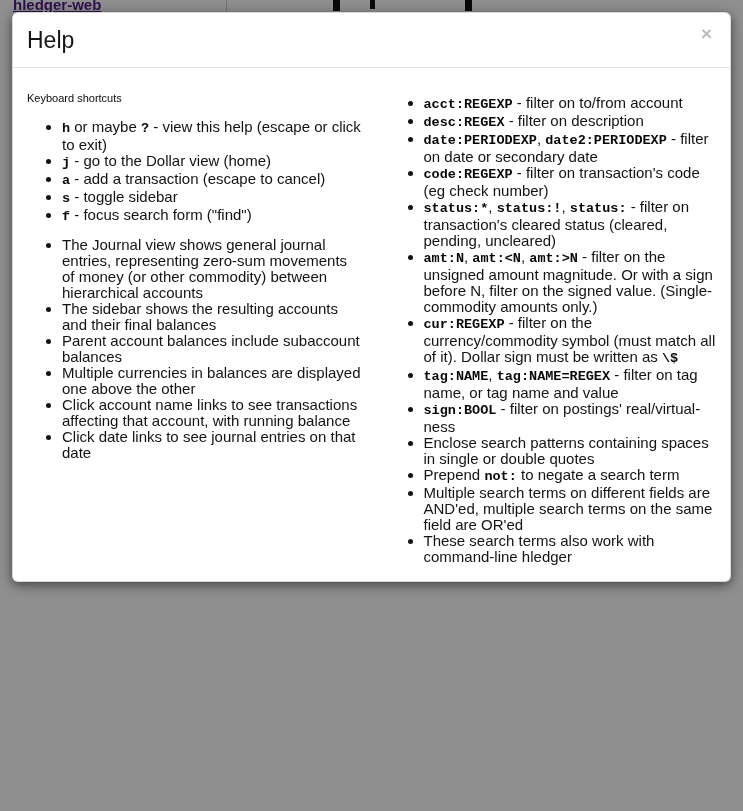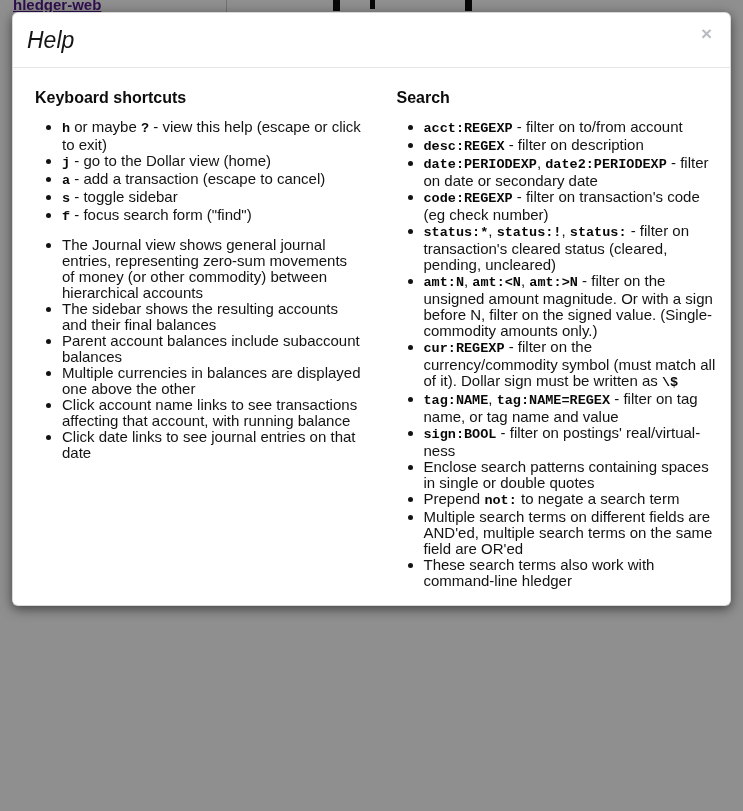--- a/index.html
+++ b/index.html
@@ -38,40 +38,40 @@
     border-radius: 6px;
     box-shadow: 0 3px 12px rgba(0,0,0,0.55);
   }
   .modal-header {
     position: relative;
     padding: 14px 16px 13px 14px;
     border-bottom: 1px solid #e5e5e5;
   }
   .modal-title {
     margin: 0; font-size: 23px; font-weight: 400;
-    line-height: 27px; color: #161616; font-style: italic;
+    line-height: 27px; color: #161616;
   }
   .close-btn {
     position: absolute; top: 9px; right: 14px;
     font-size: 19px; font-weight: bold; line-height: 19px;
     color: #b9bdc1; cursor: pointer;
     padding: 2px 4px;
   }
 
   .modal-body {
     display: flex;
     padding: 15px 10px 6px 10px;
   }
   .col { width: 50%; }
   .col-left  { padding-right: 10px; }
   .col-right { padding-left: 13px; }
 
   .col h3 {
-    margin: 6px 0 0 12px;
-    font-size: 16px; font-weight: bold;
+    margin: 6px 0 0 4px;
+    font-size: 11px; font-weight: normal;
     line-height: 18px; color: #0c0c0c;
   }
   .col ul {
     margin: 12px 0 10px 0;
     padding-left: 39px;
     font-size: 15px;
     line-height: 16px;
     color: #131313;
   }
   .col ul li { padding: 0; margin: 0; }
@@ -114,21 +114,20 @@
         <ul>
           <li><span>The Journal view shows general journal entries, representing zero-sum movements of money (or other commodity) between hierarchical accounts</span></li>
           <li><span>The sidebar shows the resulting accounts and their final balances</span></li>
           <li><span>Parent account balances include subaccount balances</span></li>
           <li><span>Multiple currencies in balances are displayed one above the other</span></li>
           <li><span>Click account name links to see transactions affecting that account, with running balance</span></li>
           <li><span>Click date links to see journal entries on that date</span></li>
         </ul>
       </div>
     <div class="col col-right" id="col-right">
-        <h3>Search</h3>
         <ul>
           <li><code>acct:REGEXP</code><span> - filter on to/from account</span></li>
           <li><code>desc:REGEX</code><span> - filter on description</span></li>
           <li><code>date:PERIODEXP</code><span>, </span><code>date2:PERIODEXP</code><span> - filter on date or secondary date</span></li>
           <li><code>code:REGEXP</code><span> - filter on transaction's code (eg check number)</span></li>
           <li><code>status:*</code><span>, </span><code>status:!</code><span>, </span><code>status:</code><span> - filter on transaction's cleared status (cleared, pending, uncleared)</span></li>
           <li><code>amt:N</code><span>, </span><code>amt:&lt;N</code><span>, </span><code>amt:&gt;N</code><span> - filter on the unsigned amount magnitude. Or with a sign before N, filter on the signed value. (Single-commodity amounts only.)</span></li>
           <li><code>cur:REGEXP</code><span> - filter on the currency/commodity symbol (must match all of it). Dollar sign must be written as </span><code>\$</code></li>
           <li><code>tag:NAME</code><span>, </span><code>tag:NAME=REGEX</code><span> - filter on tag name, or tag name and value</span></li>
           <li><code>sign:BOOL</code><span> - filter on postings' real/virtual-ness</span></li>

